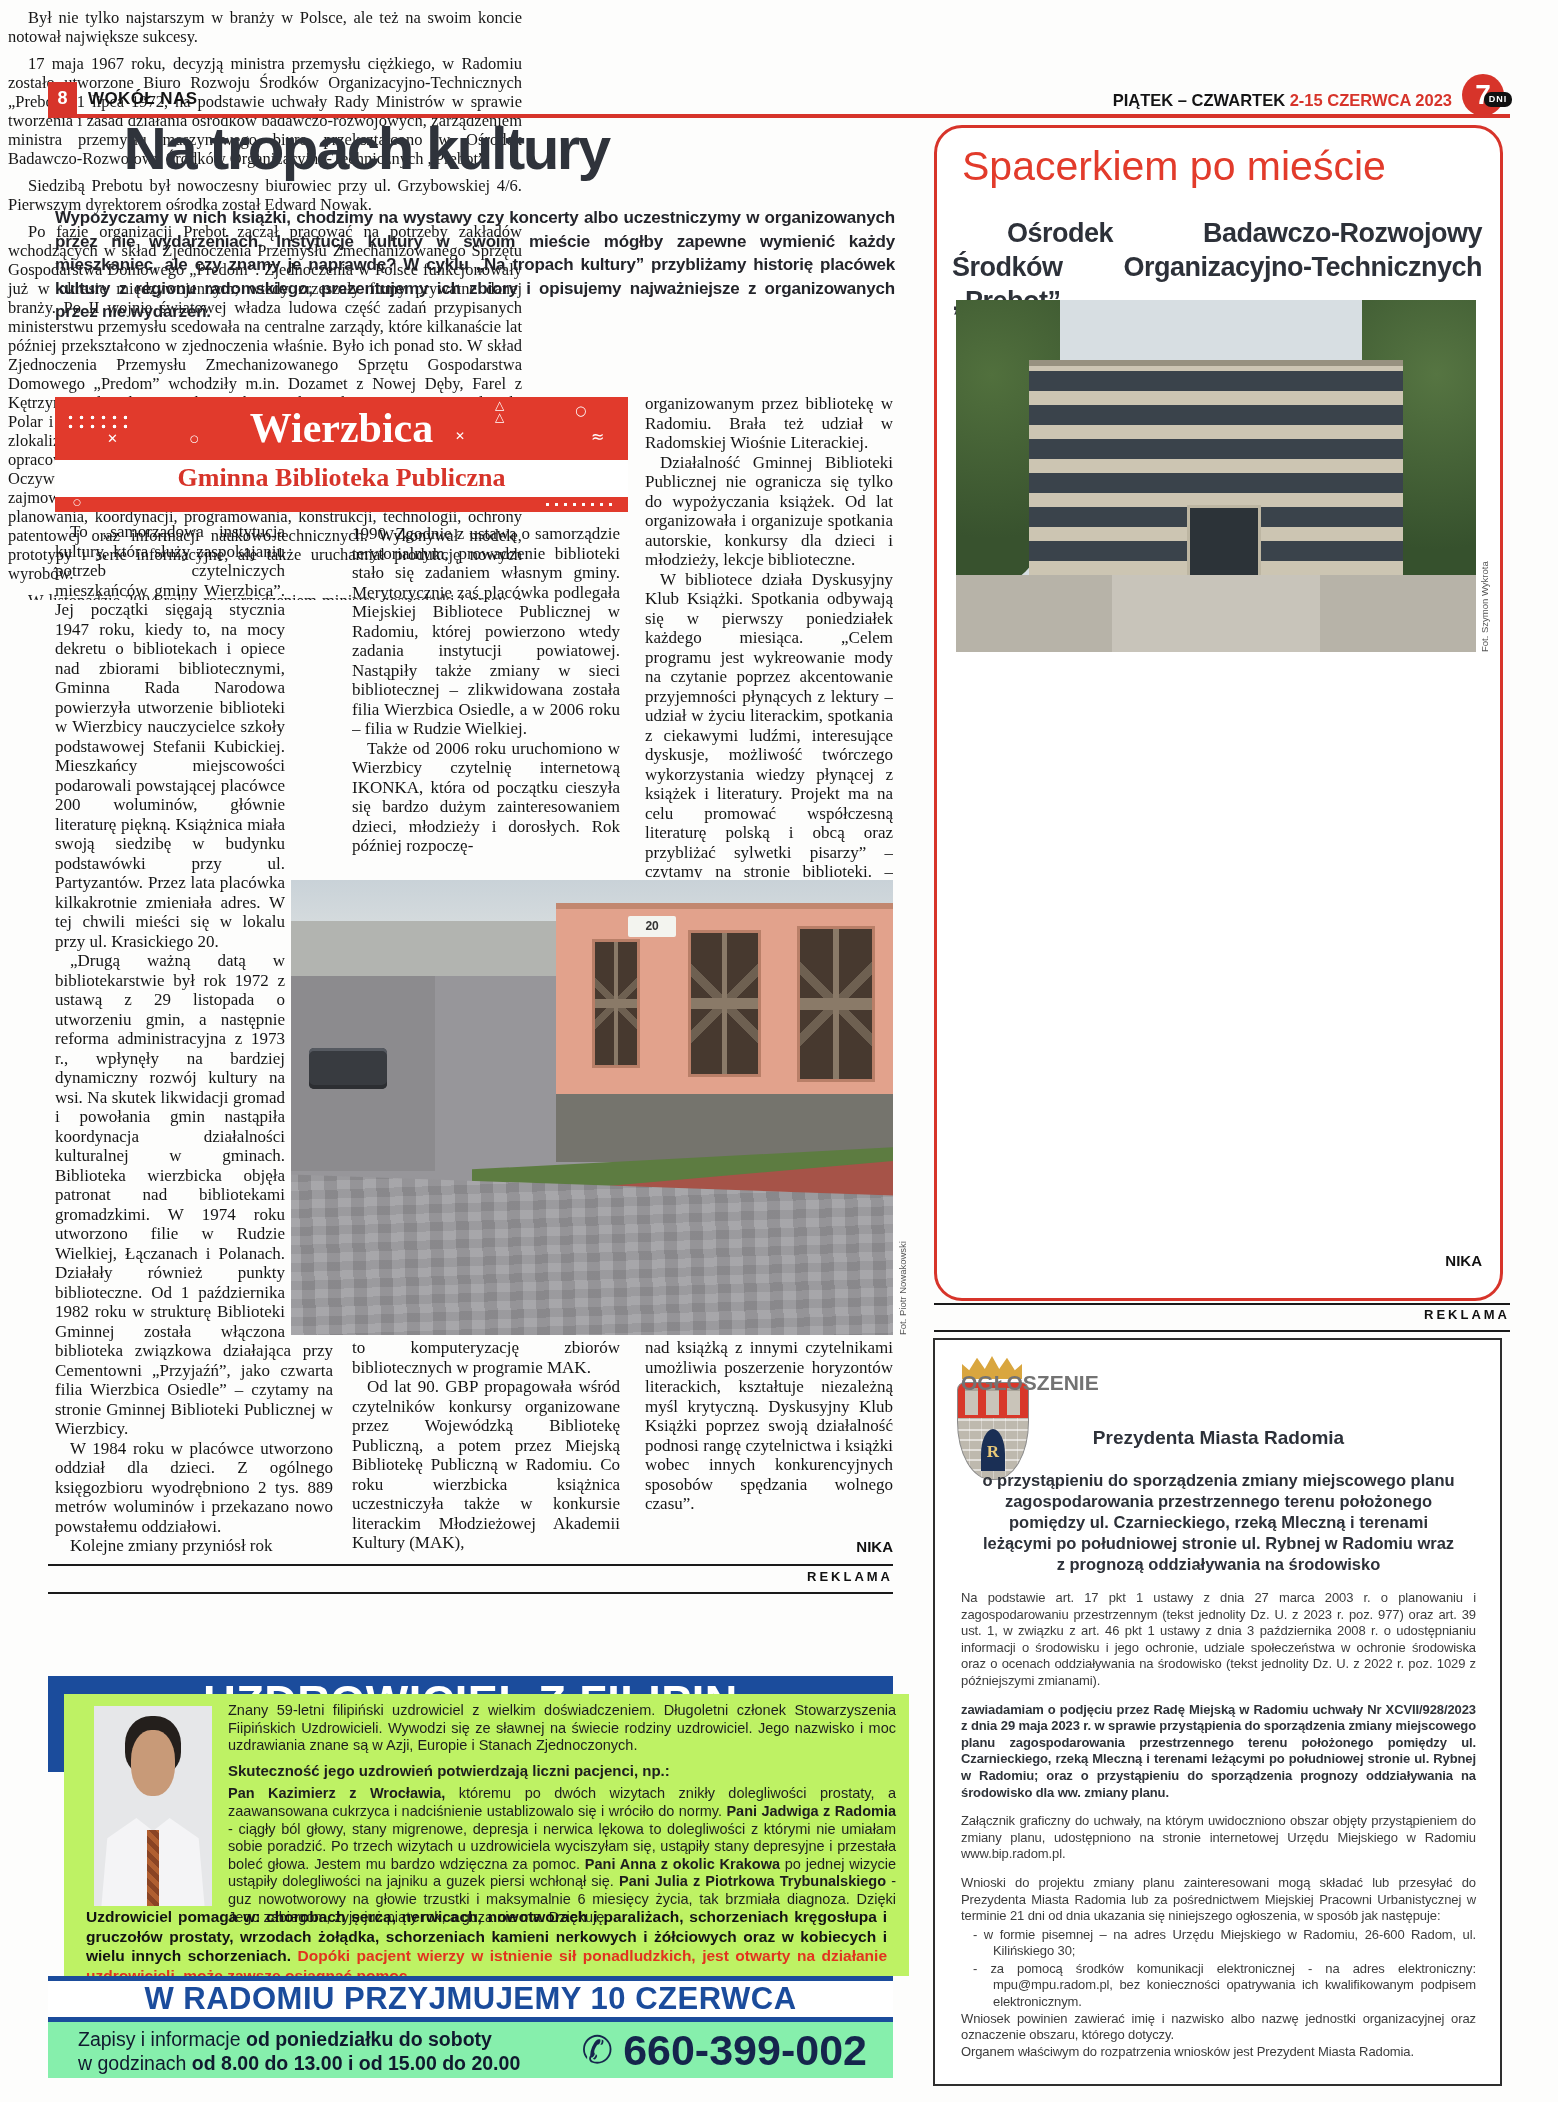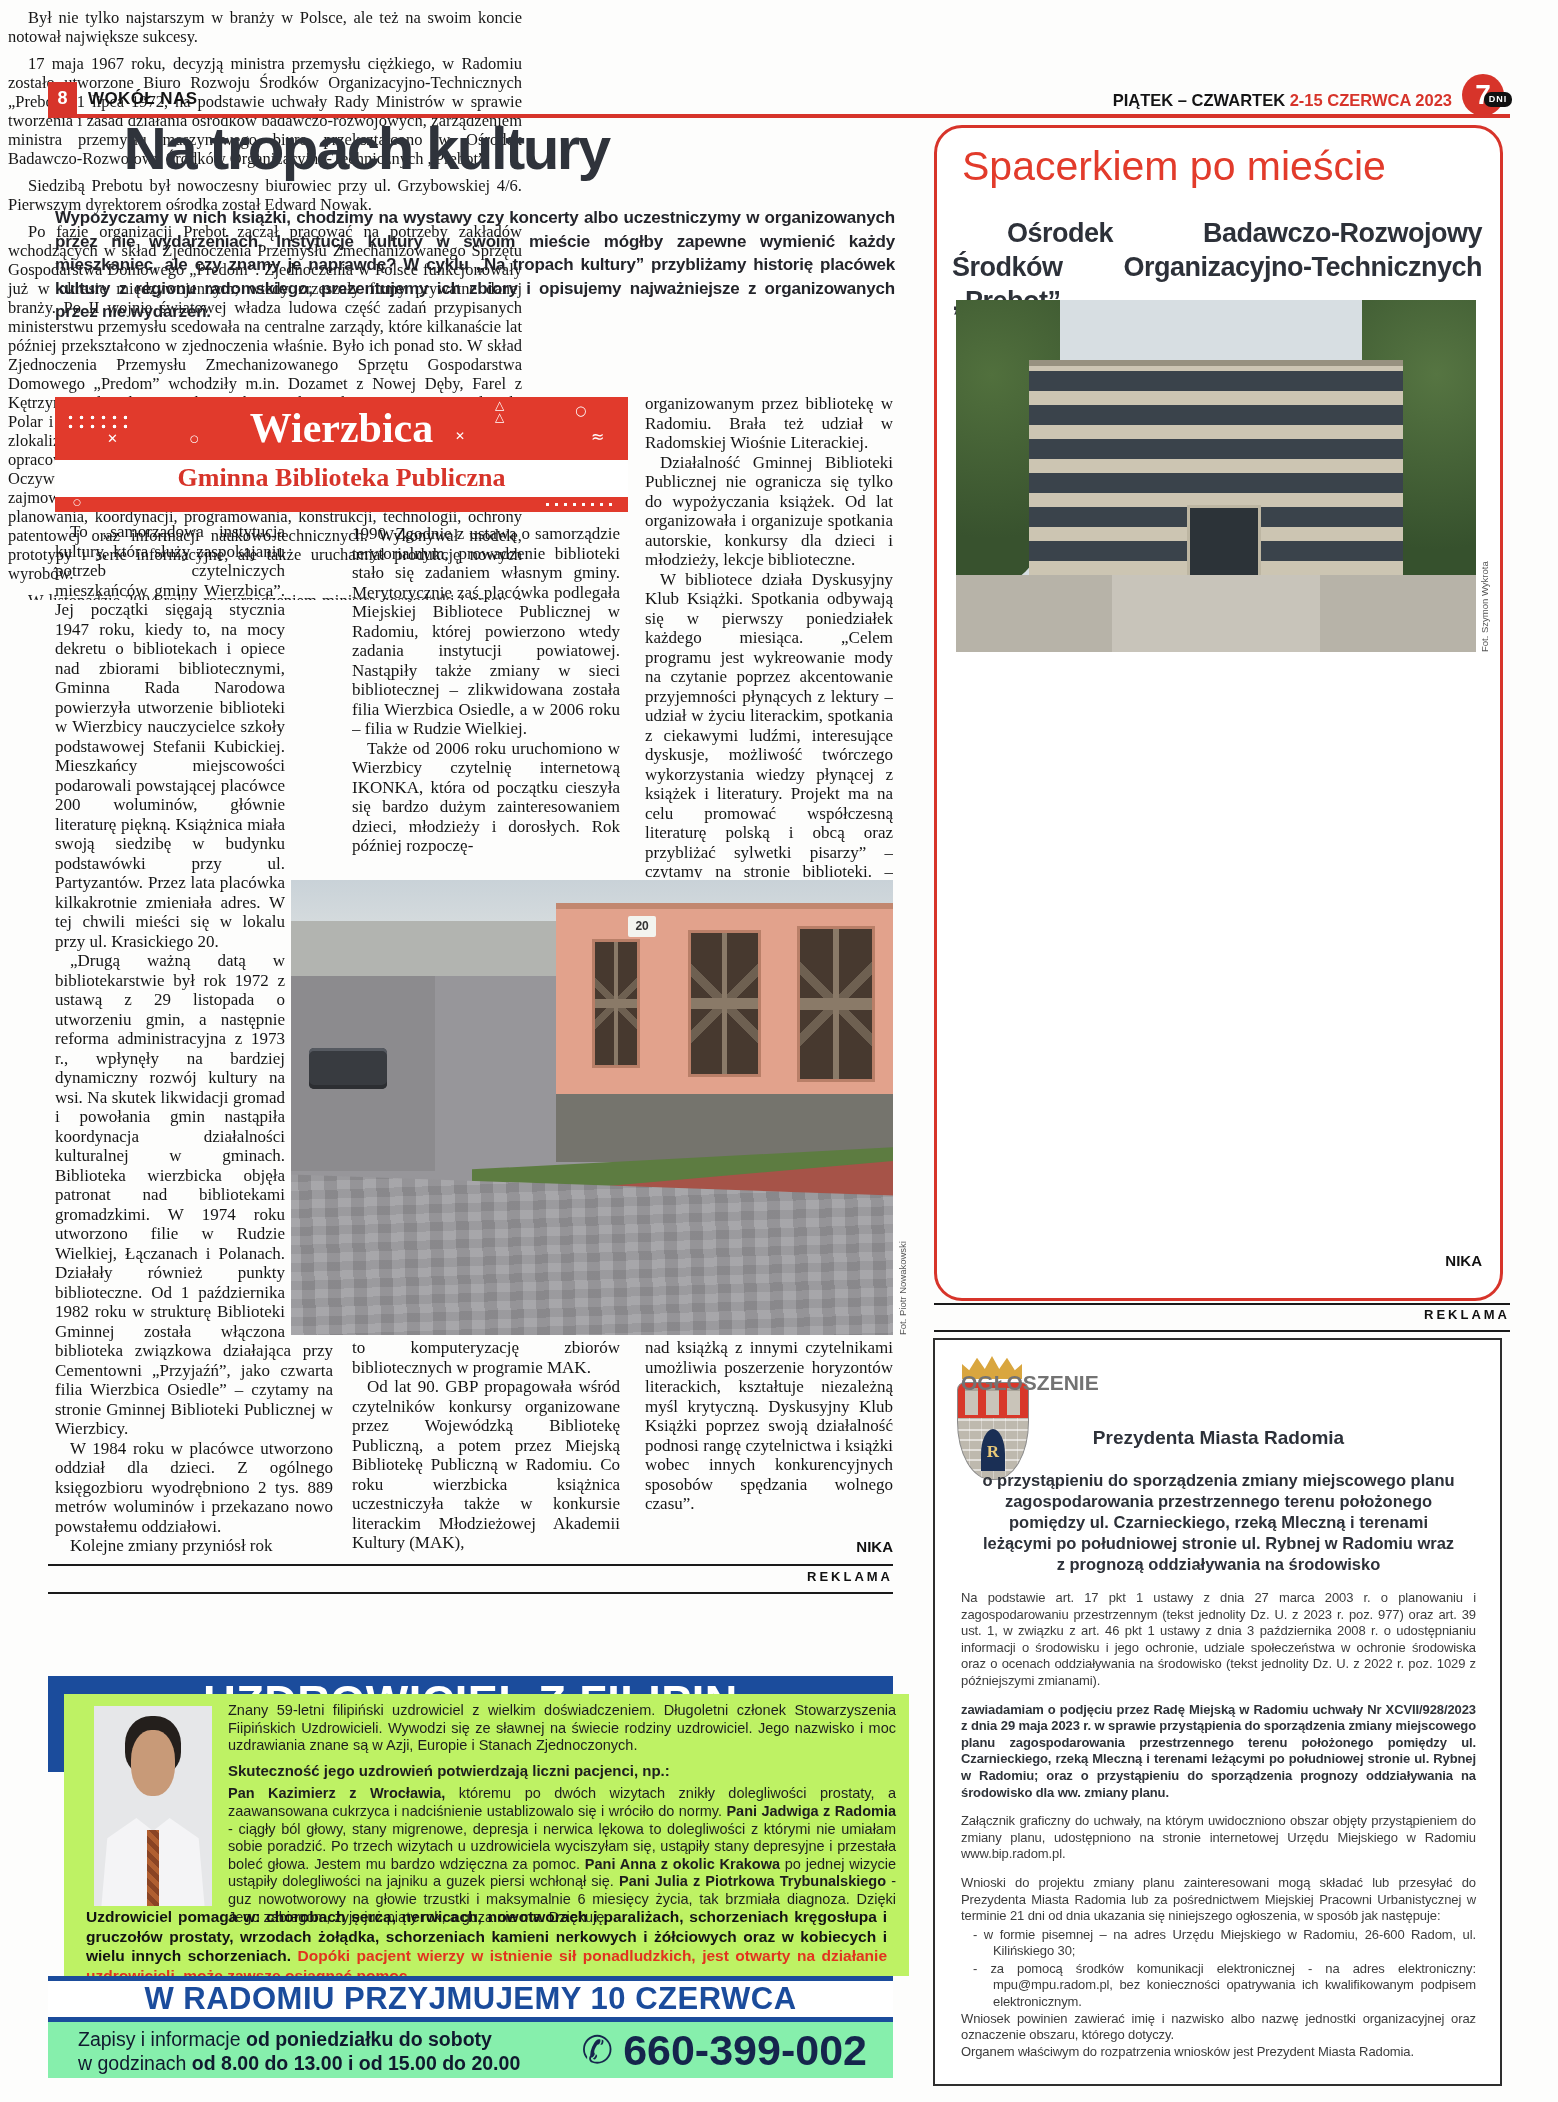--- a/index.html
+++ b/index.html
@@ -38,21 +38,21 @@
   .rekl-rule{height:2px;background:#1a1a1a;}
   .rekl-label{font:bold 13px/16px "Liberation Sans",sans-serif;letter-spacing:3px;color:#111;text-align:right;}
   
   #photoL{left:291px;top:880px;width:602px;height:455px;overflow:hidden;background:#97969a;}
   .sp-sky{position:absolute;left:0;top:0;width:100%;height:13%;background:linear-gradient(#c9d2d8,#d9dedf);}
   .sp-road{position:absolute;left:0;top:12%;width:24%;height:52%;background:#8c8b8e;}
   .sp-far{position:absolute;left:0;top:9%;width:46%;height:12%;background:#b2b4b0;}
   .sp-bldg{position:absolute;left:44%;top:5%;width:56%;height:57%;background:#e2a28c;box-shadow:inset 0 6px 0 #c2876f;}
   .sp-base{position:absolute;left:44%;top:47%;width:56%;height:15%;background:#75746d;}
   .sp-win{position:absolute;background:#47392f;border:3px solid #b97f68;background-image:linear-gradient(90deg,transparent 46%,#8a7a68 46% 54%,transparent 54%),linear-gradient(0deg,transparent 46%,#8a7a68 46% 54%,transparent 54%),linear-gradient(45deg,transparent 47%,#6e6051 47% 53%,transparent 53%),linear-gradient(-45deg,transparent 47%,#6e6051 47% 53%,transparent 53%);}
-  .sp-plate{position:absolute;left:56%;top:8%;width:28px;height:21px;background:#f3f4ef;color:#333;font:bold 12px/21px "Liberation Sans",sans-serif;text-align:center;border-radius:2px;}
+  .sp-plate{position:absolute;left:56%;top:8%;width:48px;height:21px;background:#f3f4ef;color:#333;font:bold 12px/21px "Liberation Sans",sans-serif;text-align:center;border-radius:2px;}
   .sp-grass{position:absolute;left:30%;top:61%;width:72%;height:8%;background:#5d7c41;transform:skewY(-3deg);}
   .sp-path{position:absolute;left:26%;top:66%;width:76%;height:17%;background:#a65348;transform:skewY(-5deg);}
   .sp-cobble{position:absolute;left:0;top:67%;width:100%;height:38%;background:#9b9a9e;background-image:repeating-linear-gradient(88deg,rgba(255,255,255,.08) 0 13px,rgba(0,0,0,.07) 13px 26px),repeating-linear-gradient(-4deg,rgba(255,255,255,.05) 0 9px,rgba(0,0,0,.05) 9px 18px);transform:skewY(2deg);}
   .sp-car{position:absolute;left:3%;top:37%;width:13%;height:9%;background:#383b40;border-radius:5px;box-shadow:inset 0 -4px 0 #2c2e32, inset 0 3px 0 #565a61;}
   .vcap{writing-mode:vertical-rl;transform:rotate(180deg);font-size:9.5px;color:#555;font-family:"Liberation Sans",sans-serif;}
   
   #adblue{left:48px;top:1676px;width:845px;height:96px;background:#1b4c9c;text-align:center;color:#fff;overflow:hidden;}
   .adtitle{font:bold 45px/52px "Liberation Sans",sans-serif;letter-spacing:.5px;}
   .adname{font:bold 30px/36px "Liberation Sans",sans-serif;}
   #adbody{left:64px;top:1694px;width:845px;height:282px;background:#bef264;overflow:hidden;}

